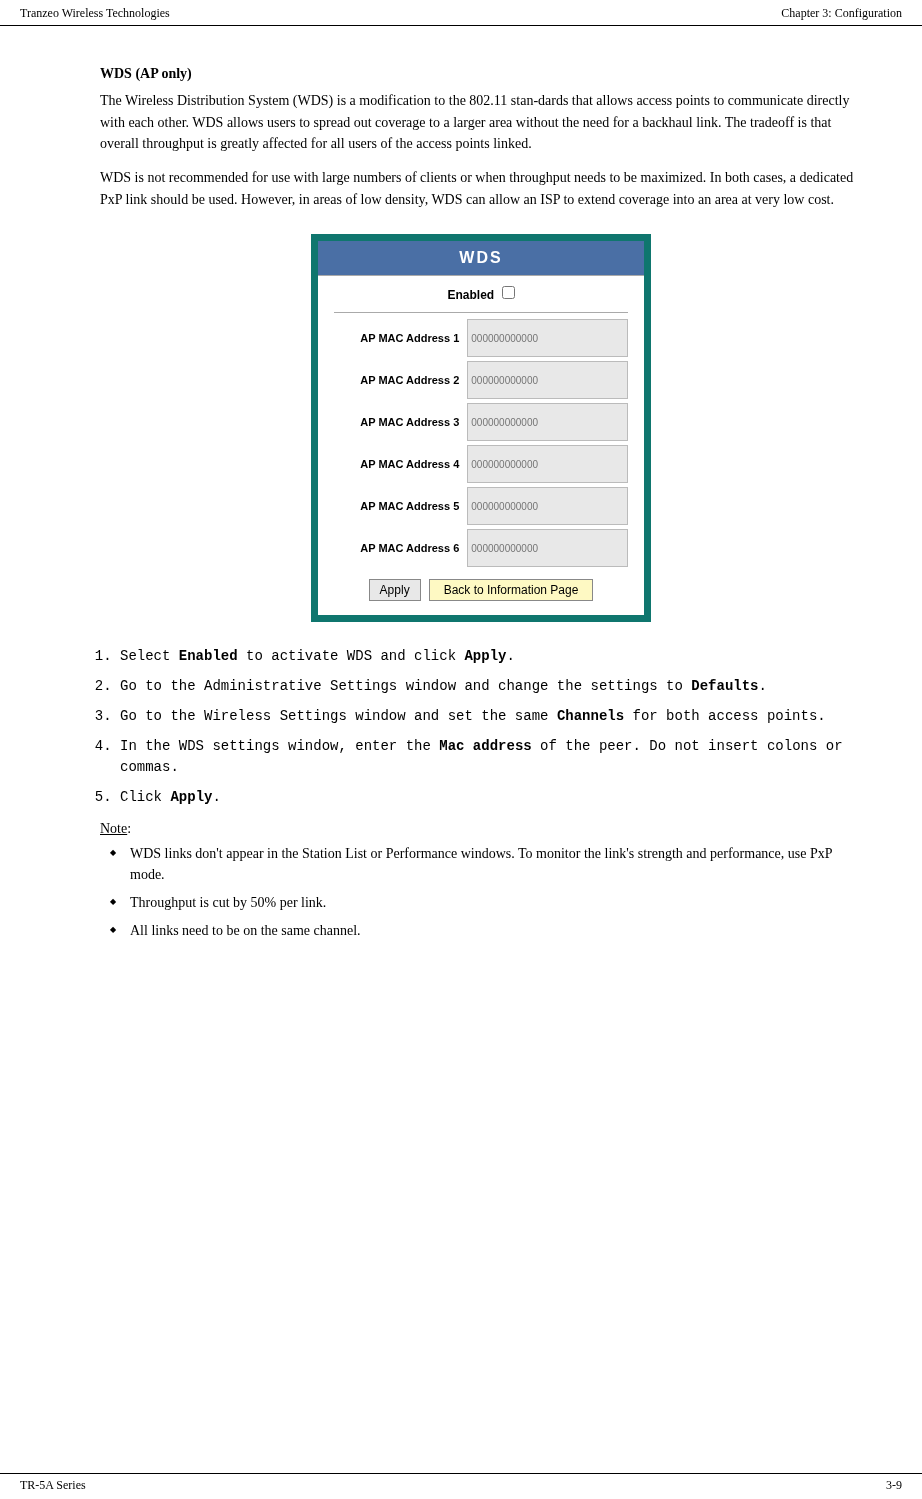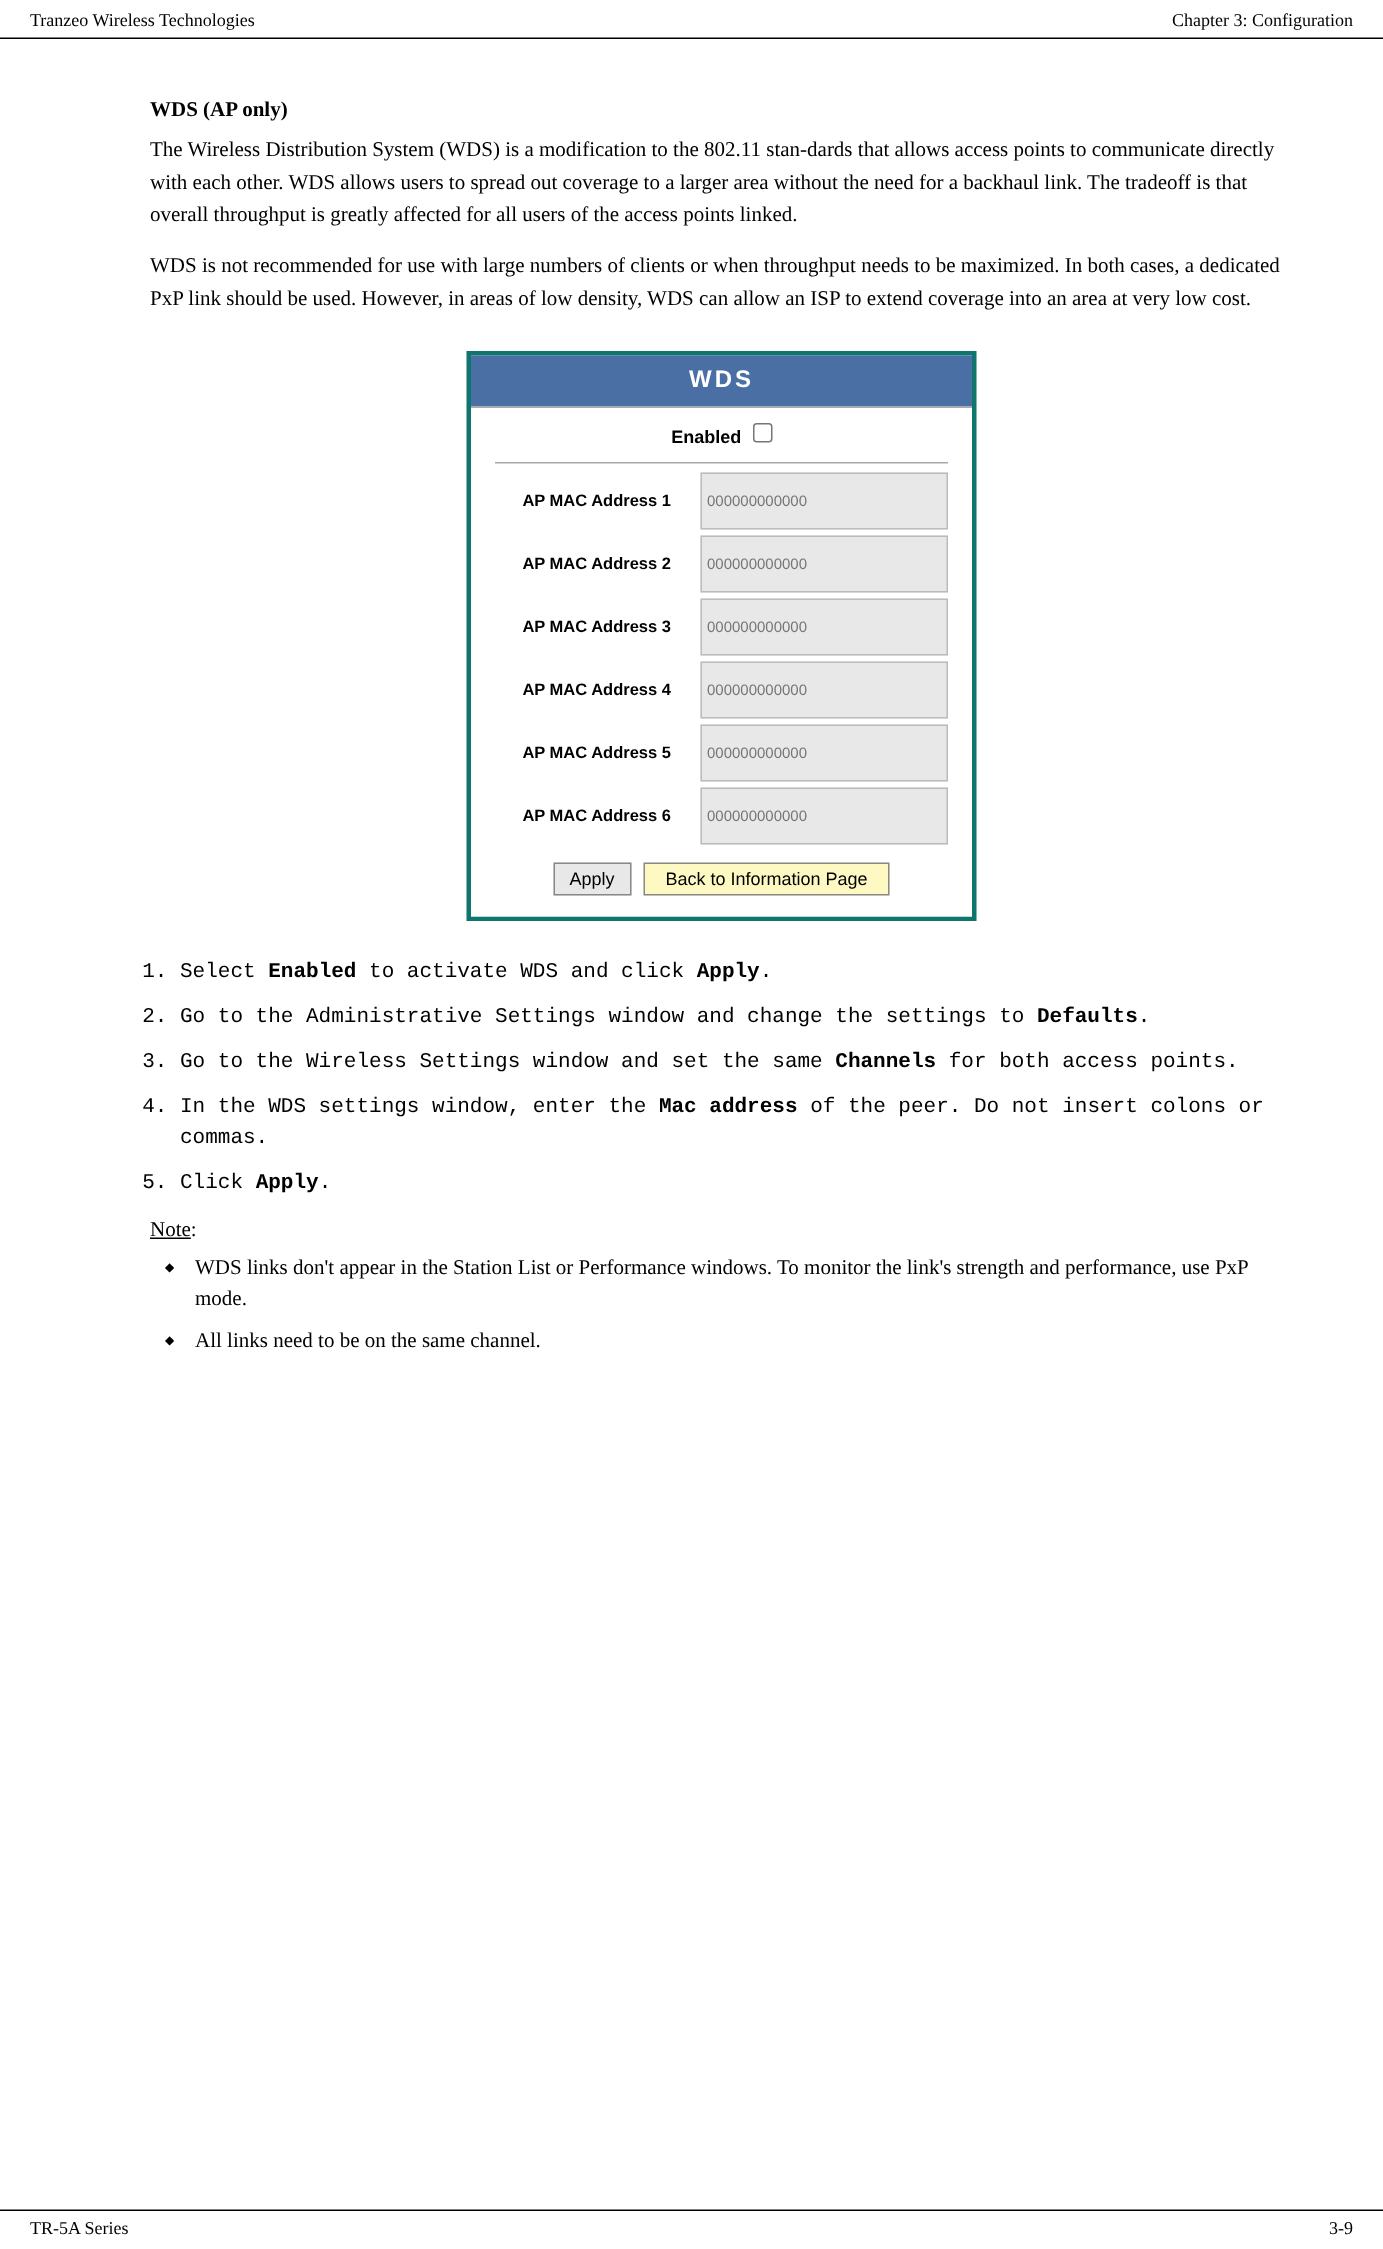--- a/index.html
+++ b/index.html
@@ -53,21 +53,21 @@
 
     
     .para {
       font-size: 14px;
       line-height: 1.55;
       margin-bottom: 12px;
     }
 
     
     .wds-box {
-      border: 3px solid #0f766e;
+      border: 7px solid #0f766e;
       width: 340px;
       margin: 24px auto;
       background: #f5f5f5;
       font-family: Arial, Helvetica, sans-serif;
       font-size: 12px;
     }
 
     .wds-title-bar {
       background: #4a6fa5;
       color: #fff;
@@ -103,21 +103,21 @@
       display: flex;
       align-items: center;
       margin-bottom: 4px;
     }
 
     .wds-field-label {
       font-weight: bold;
       font-size: 11px;
       width: 145px;
       text-align: right;
-      padding-right: 20px;
+      padding-right: 8px;
       white-space: nowrap;
     }
 
     .wds-field-input {
       border: 1px solid #bbb;
       background: #e8e8e8;
       width: 175px;
       height: 18px;
       font-size: 10px;
       color: #888;
@@ -262,20 +262,21 @@
     <li>Select <strong>Enabled</strong> to activate WDS and click <strong>Apply</strong>.</li>
     <li>Go to the Administrative Settings window and change the settings to <strong>Defaults</strong>.</li>
     <li>Go to the Wireless Settings window and set the same <strong>Channels</strong> for both access points.</li>
     <li>In the WDS settings window, enter the <strong>Mac address</strong> of the peer. Do not insert colons or commas.</li>
     <li>Click <strong>Apply</strong>.</li>
   </ol>
 
   <p class="note-heading"><span>Note</span>:</p>
   <ul class="bullet-list">
     <li>WDS links don't appear in the Station List or Performance windows. To monitor the link's strength and performance, use PxP mode.</li>
+    <li>Throughput is cut by 50% per link.</li>
     <li>All links need to be on the same channel.</li>
   </ul>
 
 </div>
 
 <div class="page-footer">
   <span>TR-5A Series</span>
   <span>3-9</span>
 </div>
 

